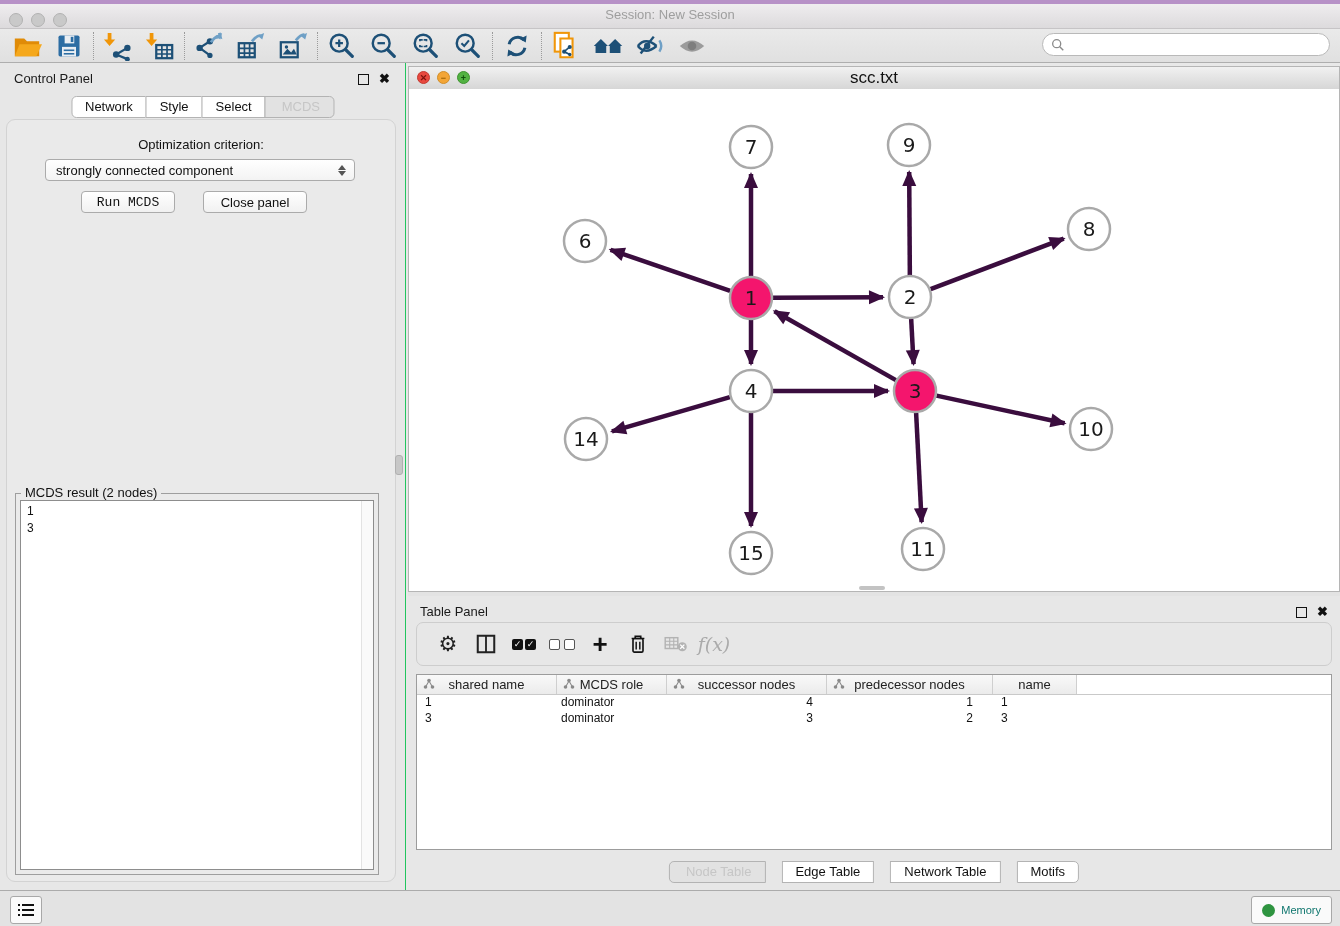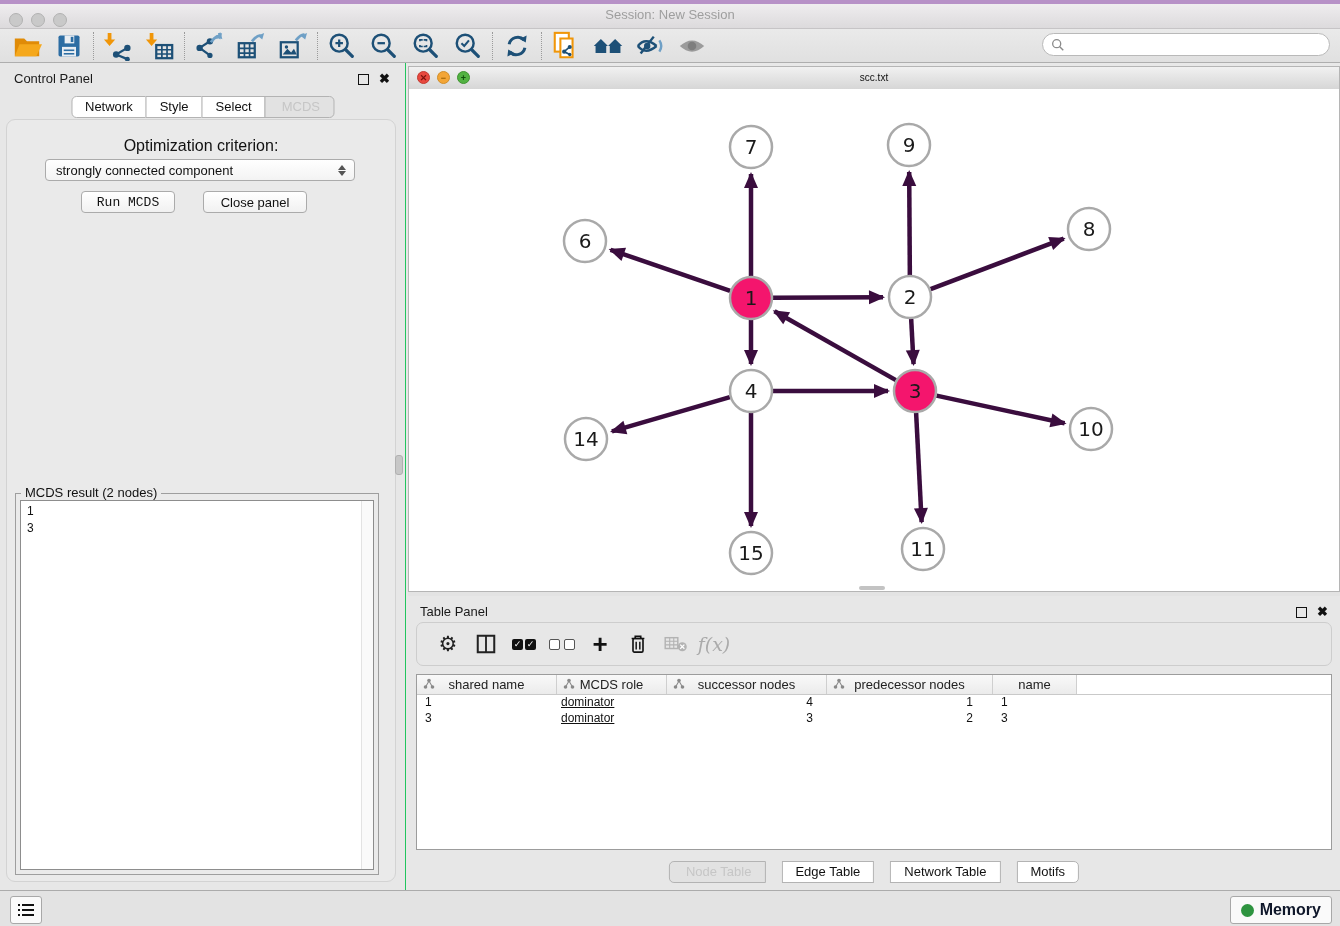--- a/index.html
+++ b/index.html
@@ -38,21 +38,21 @@
 
   .seg{display:inline-flex;}
   .seg .tab{height:20px;line-height:20px;padding:0 13px;font-size:13px;color:#111;background:#fff;
     border:1px solid #b3b3b3;margin-left:-1px;}
   .seg .tab:first-child{border-radius:5px 0 0 5px;margin-left:0;}
   .seg .tab:last-child{border-radius:0 5px 5px 0;}
   .seg .tab.active{background:#e2e2e2;color:#c6c6c6;padding-left:16px;}
   #cp-tabs{left:50%;transform:translateX(-50%);top:33px;}
 
   #cp-box{left:6px;top:56px;right:9px;bottom:8px;background:#eaeaea;border:1px solid #d3d3d3;border-radius:9px;}
-  #opt-label{position:absolute;left:0;right:0;top:17px;text-align:center;font-size:16px;color:#111;}
+  #opt-label{position:absolute;left:0;right:0;top:17px;text-align:center;font-size:13px;color:#111;}
   #criterion-select{position:absolute;left:38px;top:39px;width:310px;height:22px;background:linear-gradient(#fff,#f3f3f3);
     border:1px solid #ababab;border-radius:4px;display:flex;align-items:center;box-sizing:border-box;}
   #criterion-select .val{flex:1;padding-left:10px;font-size:13px;color:#111;}
   .stepper{width:18px;display:flex;flex-direction:column;align-items:center;justify-content:center;gap:1px;margin-right:3px;}
   .stepper i{width:0;height:0;border-left:4px solid transparent;border-right:4px solid transparent;display:block;}
   .stepper .up{border-bottom:5px solid #555;}
   .stepper .dn{border-top:5px solid #555;}
   .cp-btn{position:absolute;top:71px;height:22px;background:linear-gradient(#fff,#f1f1f1);
     border:1px solid #ababab;border-radius:4px;font-size:13px;color:#111;text-align:center;line-height:21px;box-sizing:border-box;}
   #run-btn{left:74px;width:94px;font-family:Liberation Mono, monospace;}
@@ -67,21 +67,21 @@
 
   
   #net-window{left:408px;top:66px;width:932px;height:526px;background:#fff;border:1px solid #b5b5b5;box-sizing:border-box;}
   #net-titlebar{position:absolute;left:0;top:0;right:0;height:22px;
     background:linear-gradient(#f1f1f1,#d6d6d6);border-bottom:1px solid #b9b9b9;}
   .tl{position:absolute;top:4px;width:13px;height:13px;border-radius:50%;box-sizing:border-box;
     text-align:center;line-height:12px;font-size:9px;font-weight:bold;}
   #tl-close{left:8px;background:#e8483f;border:1px solid #c33a31;color:#7b120d;}
   #tl-min{left:28px;background:#f3a536;border:1px solid #d18e2a;color:#9a5f00;}
   #tl-max{left:48px;background:#52b242;border:1px solid #3f9330;color:#11500c;}
-  #net-title{position:absolute;left:0;right:0;top:0;height:22px;line-height:21px;text-align:center;font-size:10px;color:#111;}
+  #net-title{position:absolute;left:0;right:0;top:0;height:22px;line-height:21px;text-align:center;font-size:17px;color:#111;}
   #net-canvas{position:absolute;left:0;top:22px;right:0;bottom:0;background:#fff;}
   #net-hthumb{position:absolute;left:450px;bottom:1px;width:26px;height:4px;border-radius:2px;background:#c3c3c3;}
 
   
   #h-splitter{left:408px;top:592px;width:932px;height:4px;background:#e3e3e3;}
 
   
   #table-panel{left:408px;top:596px;width:932px;height:294px;background:#e7e7e7;}
   #tp-toolbar{position:absolute;left:8px;right:8px;top:26px;height:44px;border:1px solid #cdcdcd;border-radius:7px;
     display:flex;align-items:center;padding-left:12px;box-sizing:border-box;gap:0;}
@@ -95,32 +95,32 @@
   .fx-glyph{font-family:"DejaVu Serif",serif;font-style:italic;font-size:19px;color:#aaa;}
 
   #tp-table{position:absolute;left:8px;right:8px;top:78px;bottom:40px;background:#fff;border:1px solid #9c9c9c;overflow:hidden;}
   #tp-header{display:flex;height:19px;border-bottom:1px solid #c9c9c9;}
   .hcell{background:linear-gradient(#f9f9f9,#ebebeb);border-right:1px solid #cfcfcf;position:relative;
     display:flex;align-items:center;justify-content:center;font-size:13px;color:#222;box-sizing:border-box;}
   .hcell .sort-ico{position:absolute;left:6px;top:3px;}
   .tr{display:flex;height:16px;font-size:12px;color:#111;}
   .td{box-sizing:border-box;overflow:hidden;white-space:nowrap;}
   .w0{width:140px;} .w1{width:110px;} .w2{width:160px;} .w3{width:166px;} .w4{width:84px;}
-  .td.l{padding-left:8px;} .td.l2{padding-left:4px;text-decoration:underline;}
+  .td.l{padding-left:8px;} .td.l2{padding-left:4px;}
   .td.r2{text-align:right;padding-right:14px;} .td.r3{text-align:right;padding-right:20px;}
   #tp-tabs{left:50%;transform:translateX(-50%);bottom:7px;position:absolute;gap:17px;}
 
   
   #status-bar{left:0;top:890px;width:1340px;height:36px;background:#e3e3e3;border-top:1px solid #ababab;box-sizing:border-box;}
   #list-btn{position:absolute;left:10px;top:5px;width:30px;height:26px;background:#fafafa;border:1px solid #a8a8a8;
     border-radius:3px;display:flex;align-items:center;justify-content:center;}
   #memory-btn{position:absolute;right:8px;top:5px;height:26px;background:#fafafa;border:1px solid #a8a8a8;border-radius:3px;
     display:flex;align-items:center;padding:0 10px;gap:6px;}
   #memory-dot{width:13px;height:13px;border-radius:50%;background:#2e9440;}
-  #memory-label{font-size:16px;color:#0f172a;font-weight:bold;}
+  #memory-label{font-size:11px;color:#0f766e;}
 </style>
 </head>
 <body>
 
 <div id="app">
 
   <div class="abs" id="top-strip"></div>
   <div class="abs" id="titlebar">
     <div class="abs" id="tl-row">
       <span class="tl-gray"></span><span class="tl-gray"></span><span class="tl-gray"></span>

